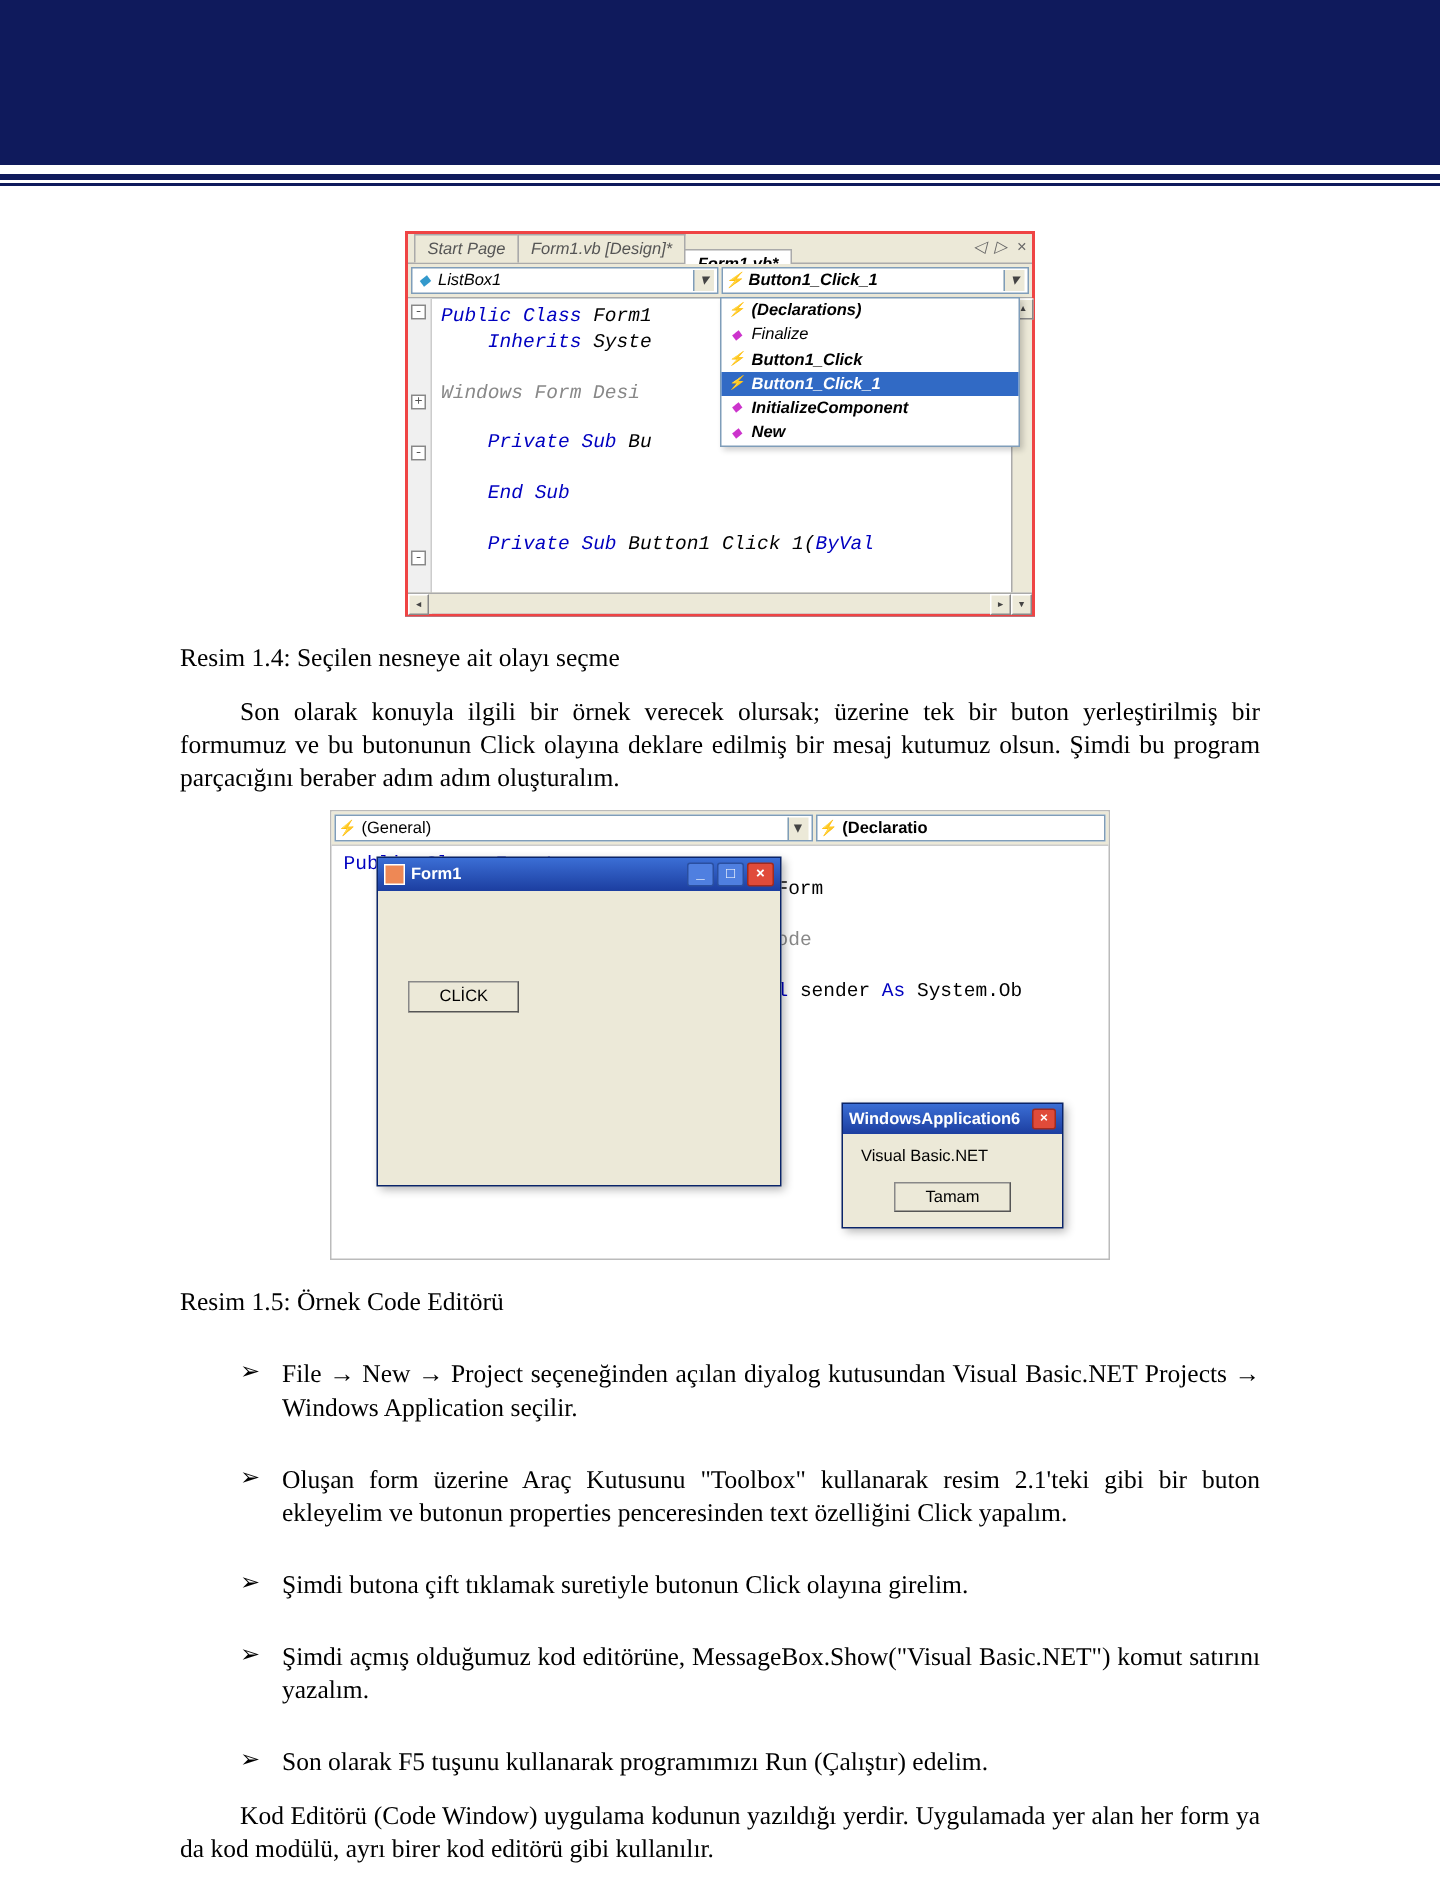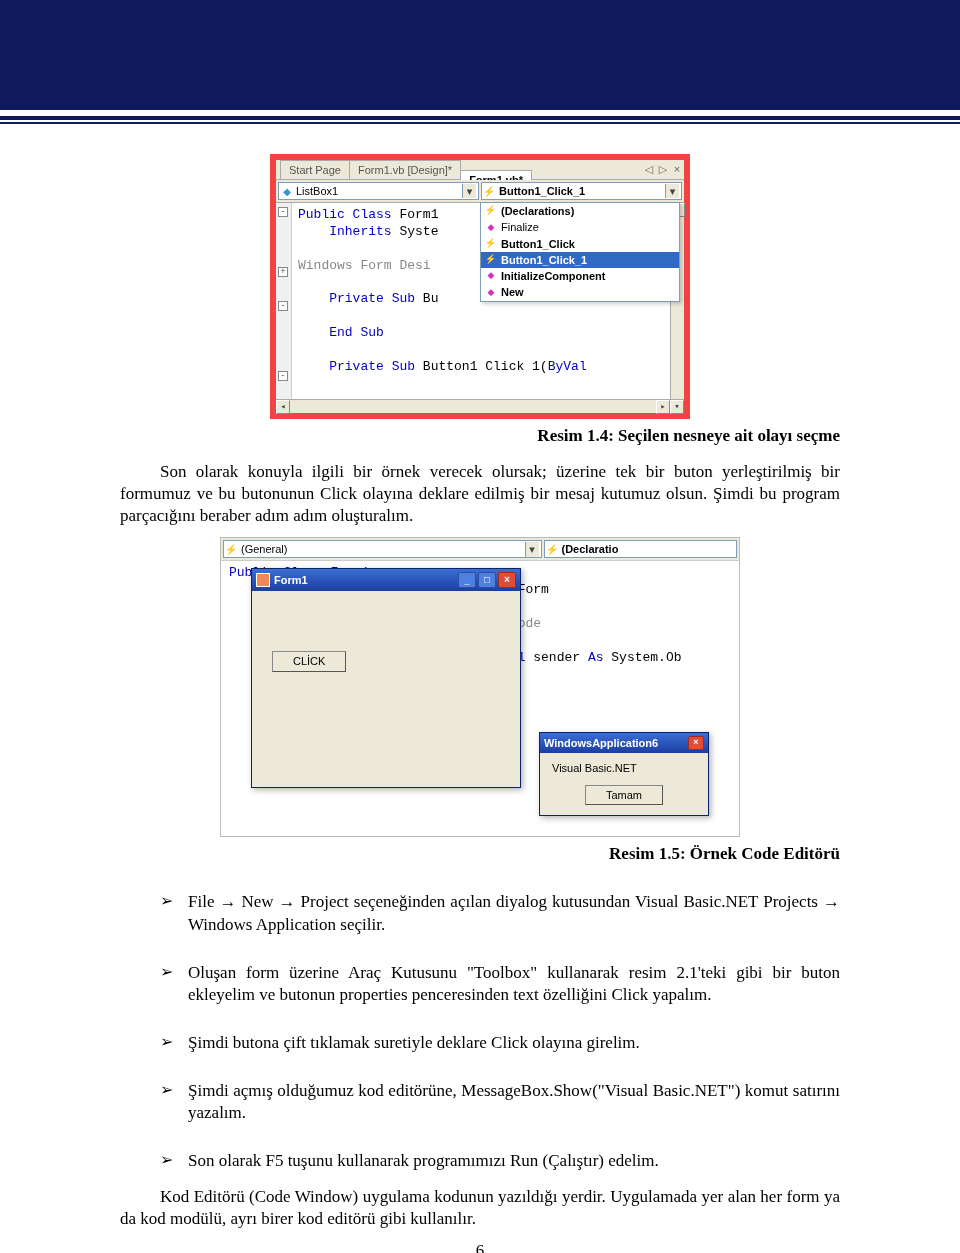--- a/index.html
+++ b/index.html
@@ -11,35 +11,36 @@
     margin: 0 auto;
   }
   .header-band {
     height: 110px;
     background: #0f1a5c;
   }
   .header-gap { height: 6px; background: #fff; }
   .header-line { height: 4px; background: #0f1a5c; }
   .header-thin { height: 2px; background: #0f1a5c; margin-top: 2px; }
   .page-content { padding: 30px 120px 20px 120px; font-size: 17px; line-height: 1.3; }
-  .caption { text-align: right; font-weight: bold; margin: 6px 0 14px 0; }
+  .caption { text-align: left; font-weight: normal; margin: 17px 0 14px 0; }
   .para { text-align: justify; margin-bottom: 10px; text-indent: 40px; }
   .bullets { margin: 0 0 14px 40px; list-style: none; }
   .bullets li { text-align: justify; position: relative; padding-left: 28px; margin-bottom: 2px; margin-top: 26px; }
   .bullets li::before { content: "➢"; position: absolute; left: 0; top: 0; font-size: 16px; }
   .page-num { text-align: center; margin-top: 10px; }
 
   
   .shot1 {
     width: 420px; margin: 0 auto 4px auto;
-    border: 6px solid #ef4444;
+    border: 2px solid #ef4444;
     background: #0c4a6e;
     font-family: Tahoma, Verdana, sans-serif;
     font-size: 11px;
     color: #000;
+    font-style: italic;
   }
   .shot1 .tabbar { display: flex; align-items: center; background: #ece9d8; border-bottom: 1px solid #aaa; height: 20px; padding-left: 4px; }
   .shot1 .tab { padding: 2px 8px; border: 1px solid #aaa; border-bottom: none; background: #ece9d8; margin-right: -1px; color: #555; }
   .shot1 .tab.active { background: #fff; font-weight: bold; color: #000; margin-top: 21px; }
   .shot1 .tabbar .spacer { flex: 1; }
   .shot1 .tabbar .navbtn { width: 14px; text-align: center; color: #666; cursor: default; }
 
   .shot1 .combos { display: flex; background: #ece9d8; border-bottom: 1px solid #aaa; padding: 2px; gap: 2px; position: relative; }
   .combo { flex: 1; display: flex; align-items: center; background: #fff; border: 1px solid #7f9db9; height: 18px; padding: 0 2px; }
   .combo .ico { width: 12px; height: 12px; margin-right: 3px; display: inline-flex; align-items: center; justify-content: center; }
@@ -85,21 +86,21 @@
   }
   .winform .titlebar { height: 22px; background: linear-gradient(#3b6ed5,#1c3ea0); color: #fff; display: flex; align-items: center; padding: 0 4px; font-weight: bold; }
   .winform .titlebar .ico { width: 14px; height: 14px; background: #e85; border: 1px solid #fff; margin-right: 4px; }
   .winform .titlebar .sp { flex: 1; }
   .winform .titlebar .wbtn { width: 18px; height: 16px; margin-left: 2px; background: #4f7fe0; border: 1px solid #2a4fa0; text-align: center; line-height: 13px; font-size: 10px; color: #fff; border-radius: 2px; }
   .winform .titlebar .wbtn.close { background: #e04b3a; border-color: #a02a1f; }
   .winform .body { padding: 60px 20px; }
   .winbtn { display: inline-block; padding: 2px 20px; border: 1px solid #888; background: #ece9d8; border-right-color: #555; border-bottom-color: #555; font-family: Tahoma, sans-serif; font-size: 11px; }
 
   .msgbox {
-    position: absolute; right: 30px; bottom: 20px; width: 170px;
+    position: absolute; right: 30px; bottom: 20px; width: 148px;
     border: 1px solid #0a246a; background: #ece9d8;
     box-shadow: 2px 2px 6px rgba(0,0,0,0.3);
   }
   .msgbox .titlebar { height: 20px; background: linear-gradient(#3b6ed5,#1c3ea0); color: #fff; display: flex; align-items: center; padding: 0 4px; font-weight: bold; font-size: 11px; }
   .msgbox .titlebar .sp { flex: 1; }
   .msgbox .titlebar .wbtn { width: 16px; height: 14px; background: #e04b3a; border: 1px solid #a02a1f; text-align: center; line-height: 11px; font-size: 9px; color: #fff; border-radius: 2px; }
   .msgbox .mbody { padding: 8px 12px 10px 12px; text-align: center; }
   .msgbox .mtext { text-align: left; margin-bottom: 10px; }
 
   .ico-lightning { color: #c90; font-size: 10px; }
@@ -243,21 +244,21 @@
         <span class="winbtn">Tamam</span>
       </div>
     </div>
   </div>
 
   <div class="caption">Resim 1.5: Örnek Code Editörü</div>
 
   <ul class="bullets" id="bullets">
       <li>File → New → Project seçeneğinden açılan diyalog kutusundan Visual Basic.NET Projects → Windows Application seçilir.</li>
       <li>Oluşan form üzerine Araç Kutusunu "Toolbox" kullanarak resim 2.1'teki gibi bir buton ekleyelim ve butonun properties penceresinden text özelliğini Click yapalım.</li>
-      <li>Şimdi butona çift tıklamak suretiyle deklare Click olayına girelim.</li>
+      <li>Şimdi butona çift tıklamak suretiyle butonun Click olayına girelim.</li>
       <li>Şimdi açmış olduğumuz kod editörüne, MessageBox.Show("Visual Basic.NET") komut satırını yazalım.</li>
       <li>Son olarak F5 tuşunu kullanarak programımızı Run (Çalıştır) edelim.</li>
     </ul>
 
   <p class="para">Kod Editörü (Code Window) uygulama kodunun  yazıldığı yerdir. Uygulamada yer alan her form ya da kod modülü, ayrı birer kod editörü gibi kullanılır.</p>
 
   <div class="page-num">6</div>
 </div>
 
 </body></html>

